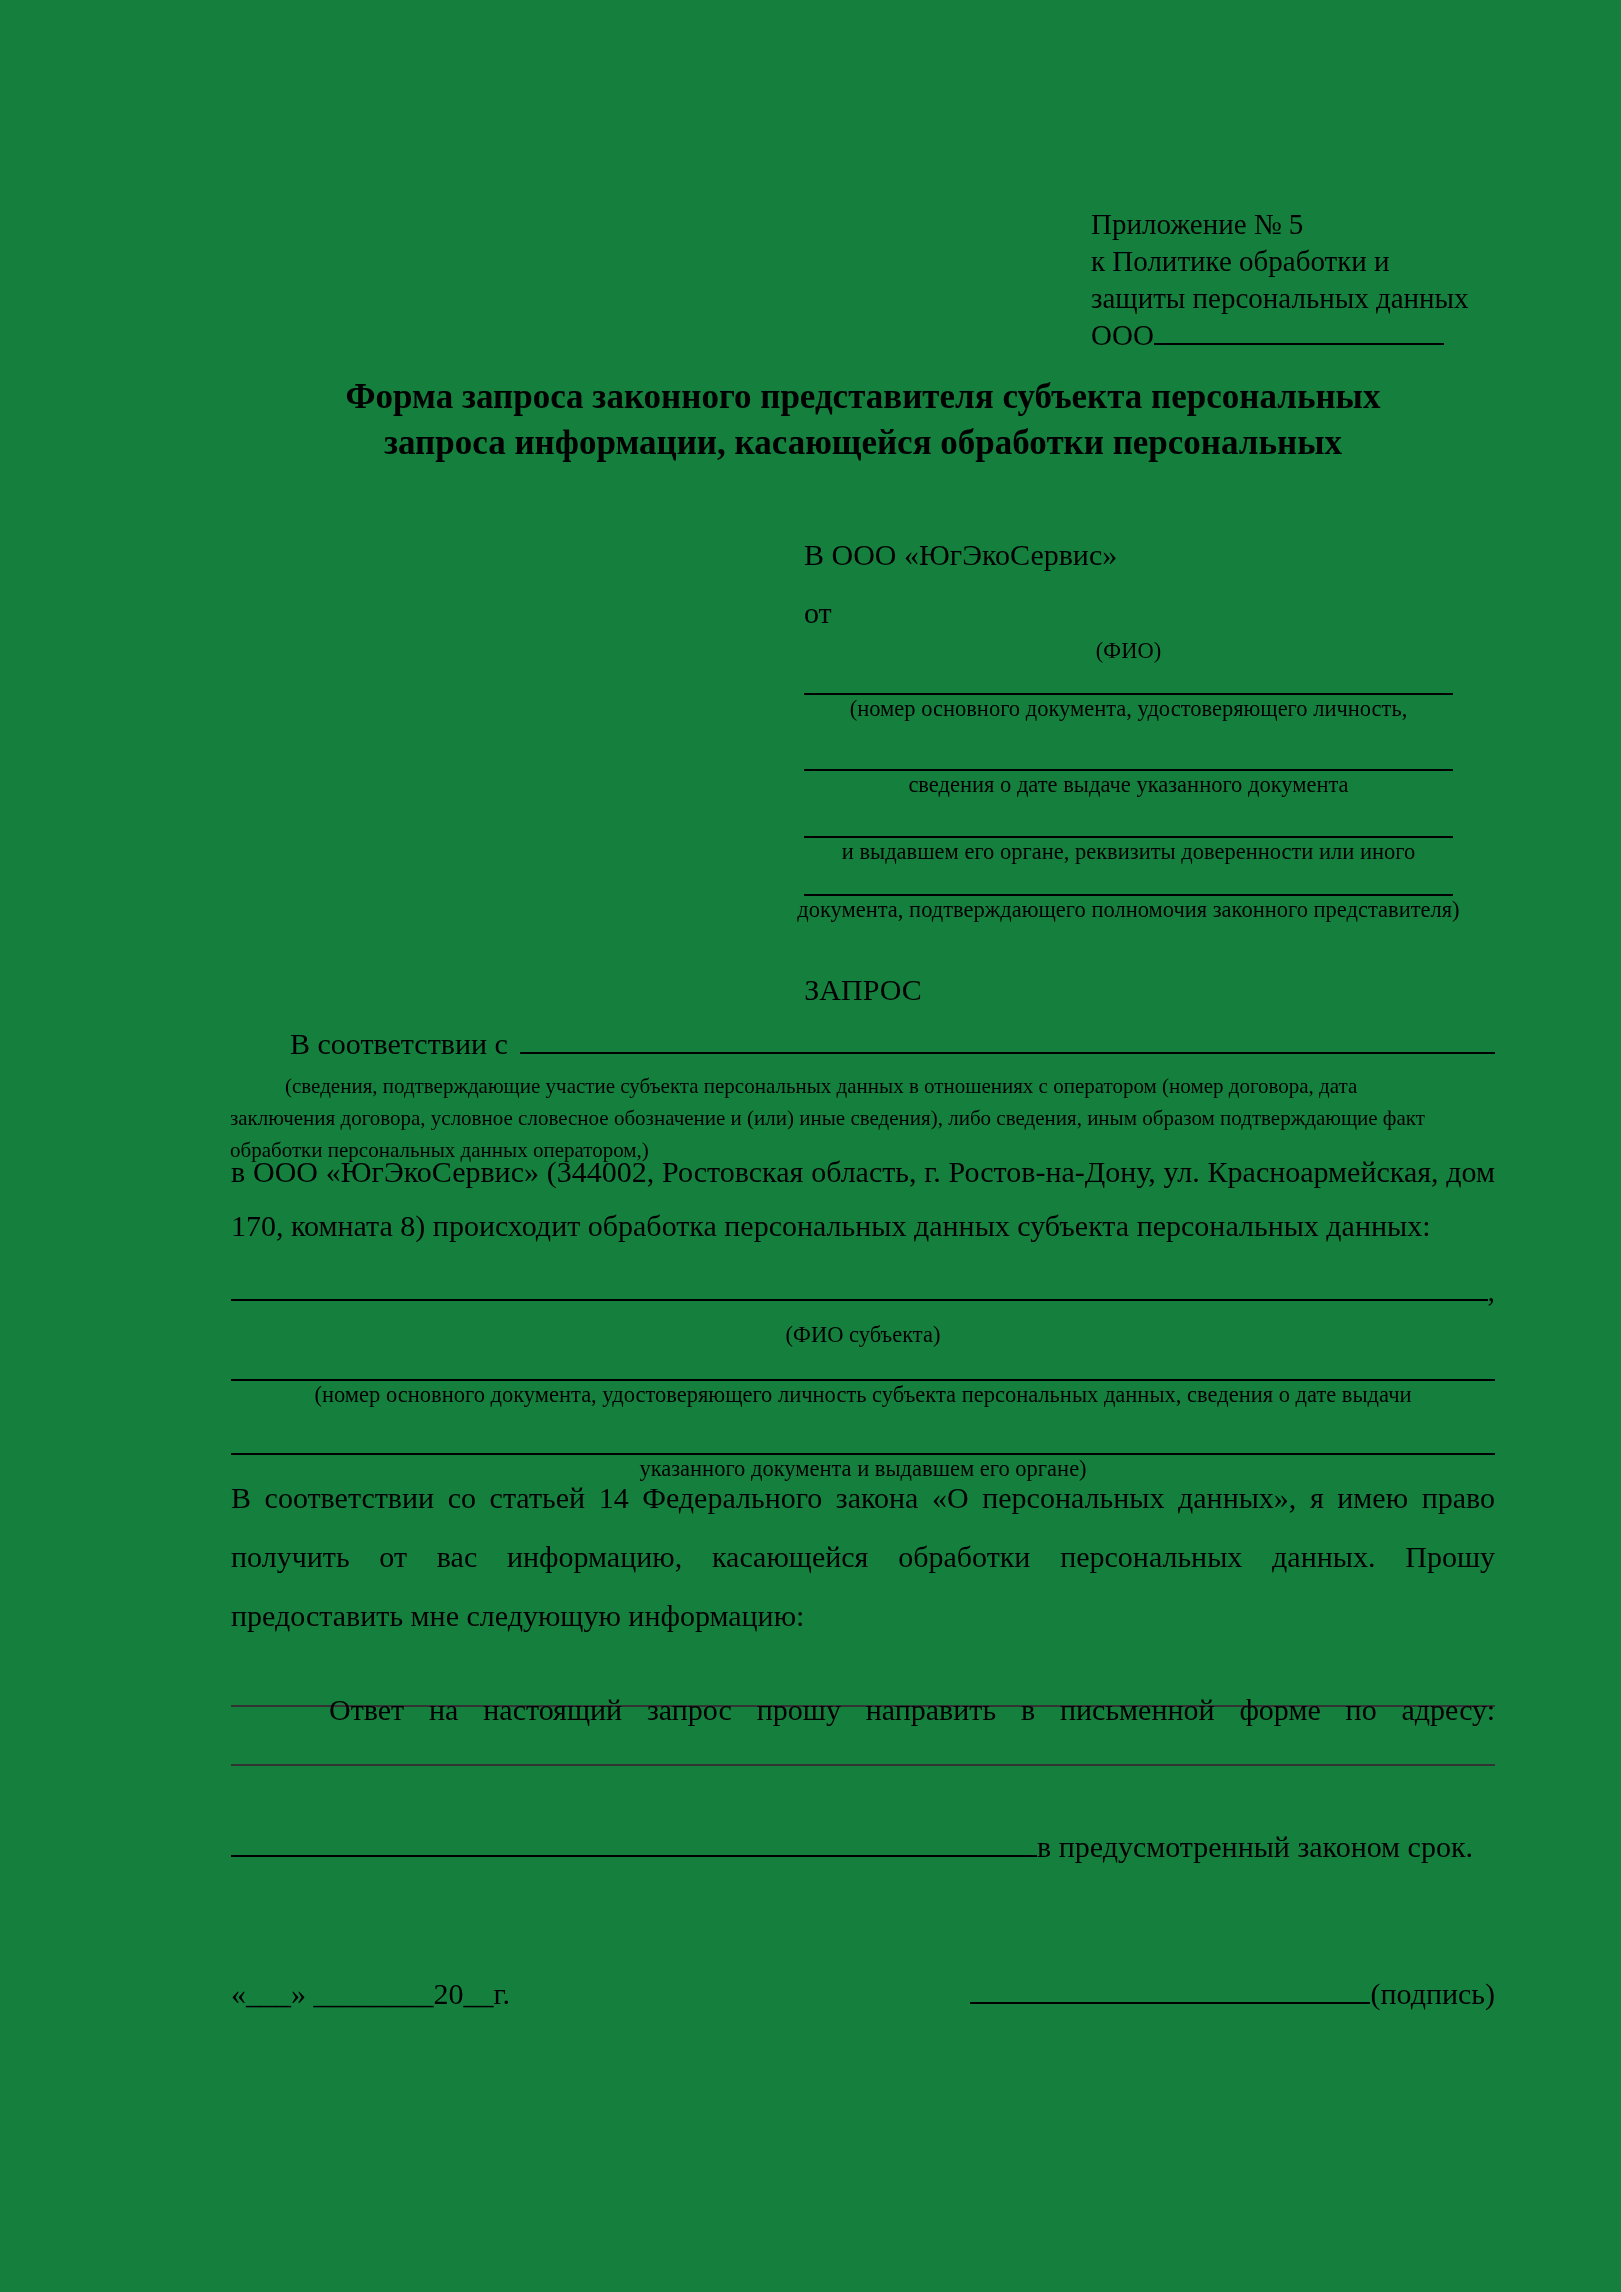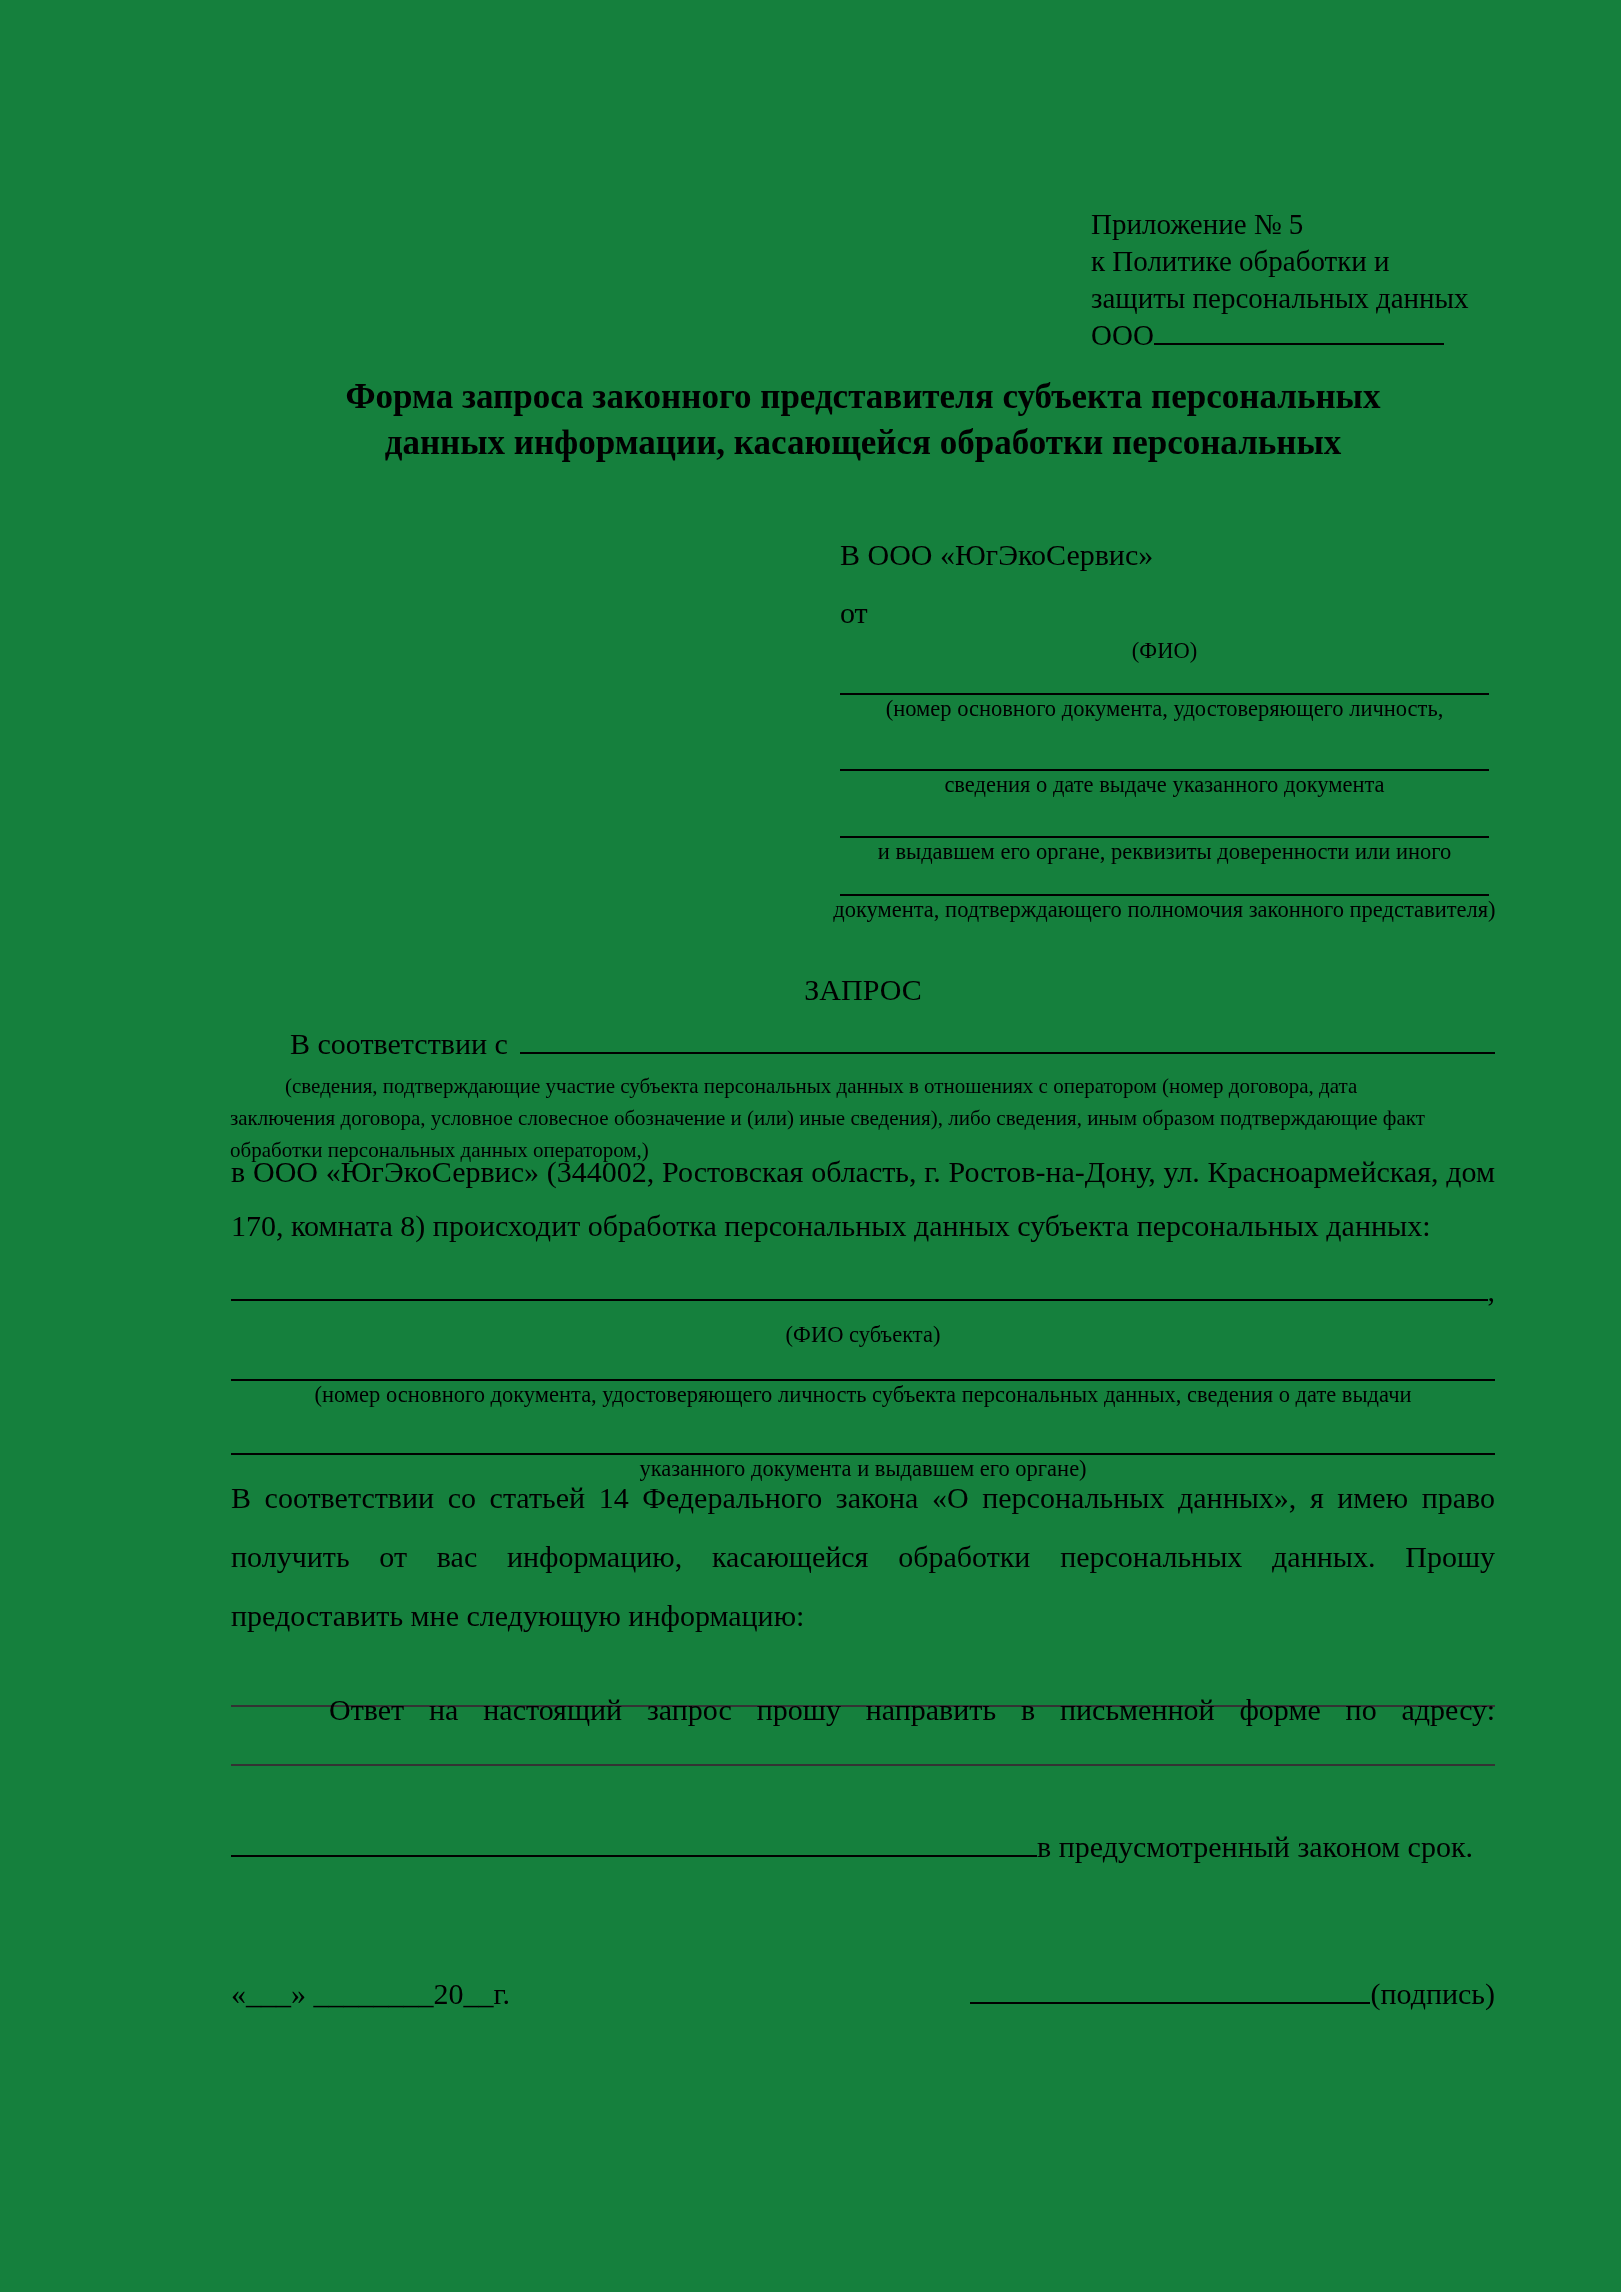--- a/index.html
+++ b/index.html
@@ -17,21 +17,21 @@
   .flex-row{display:flex;align-items:baseline;}
   .flex1{flex:1 1 auto;}
   .justify{text-align:justify;}
   .pre-line{white-space:pre-line;}
   
   .appendix{left:1091px;top:206px;width:412px;font-size:29px;line-height:37px;}
   .appendix .ooo-fill{width:290px;}
   
   .title{left:231px;top:374px;width:1264px;font-size:35px;font-weight:bold;line-height:46px;text-align:center;}
   
-  .addressee{left:840px;top:537px;width:649px;font-size:30px;}
+  .addressee{left:804px;top:537px;width:649px;font-size:30px;}
   .addr-to{line-height:35px;}
   .addr-from{margin-top:23.5px;height:41px;flex-direction:column;}
   .addr-from .label{margin-right:9.8px;}
   .caption{font-size:22.5px;line-height:27.4px;text-align:center;}
   .caption.wide{width:686px;margin-left:-18.6px;}
   .addr-rule{border-bottom:2px solid #000;}
   .r1{height:29px;} .r2{height:47px;} .r3{height:37px;} .r4{height:29px;}
   
   .zapros{left:231px;top:973px;width:1264px;font-size:30px;text-align:center;}
   .accordance{left:231px;top:1027px;width:1264px;font-size:30px;padding-left:0;}
@@ -61,21 +61,21 @@
 
   <div class="abs appendix">
     <div>Приложение № 5</div>
     <div>к Политике обработки и</div>
     <div>защиты персональных данных</div>
     <div><span>ООО</span><span class="fill ooo-fill"></span></div>
   </div>
 
   <div class="abs title">
     <div>Форма запроса законного представителя субъекта персональных</div>
-    <div>данных информации, касающейся обработки персональных</div>
+    <div>запроса информации, касающейся обработки персональных</div>
   </div>
 
   <div class="abs addressee">
     <div class="addr-to">В ООО «ЮгЭкоСервис»</div>
     <div class="addr-from flex-row">
       <span class="label">от</span>
       <span class="fill flex1"></span>
     </div>
     <div class="caption">(ФИО)</div>
     <div class="addr-rule r1"></div>

